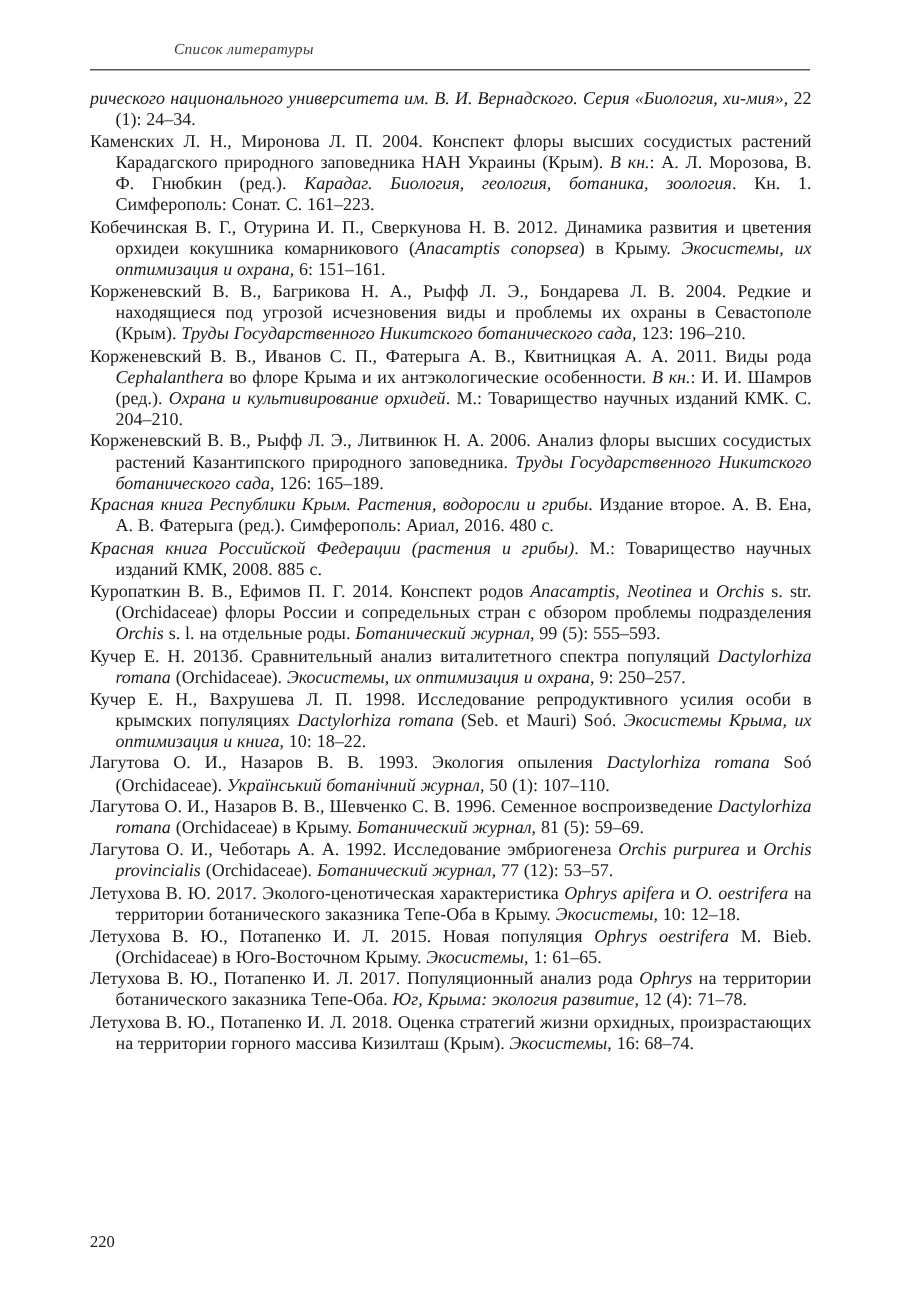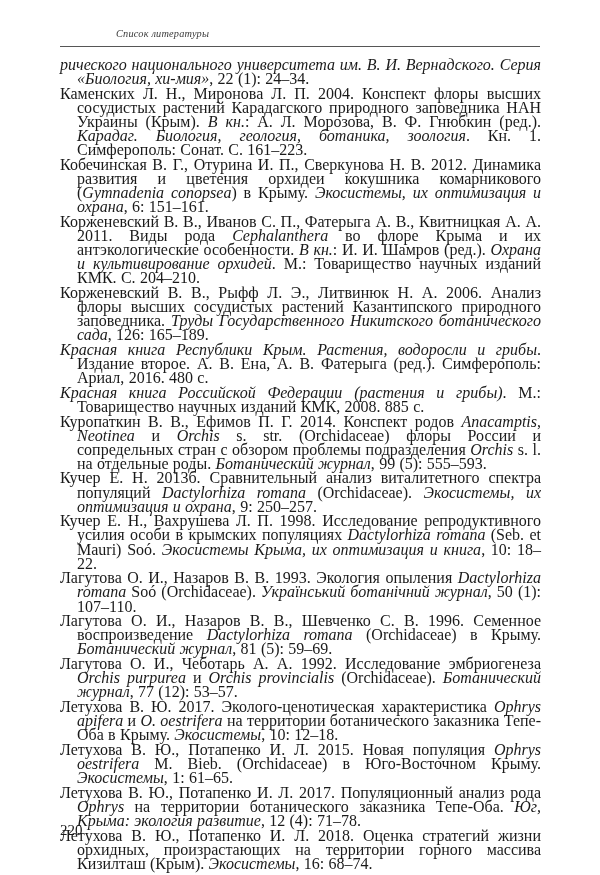--- a/index.html
+++ b/index.html
@@ -41,53 +41,54 @@
     height: 1px;
     background: #565656;
   }
   .refs {
     position: absolute;
     left: 60px;
     top: 58px;
     width: 481px;
   }
   .ref {
-    font-size: 16px;
+    font-size: 12px;
     line-height: 14.1px;
     text-align: justify;
     text-indent: -17px;
     padding-left: 17px;
     margin: 0 0 0.6px 0;
     hyphens: none;
     word-spacing: 0.02em;
   }
   .ref i, .ref em {
     font-style: italic;
   }
   .folio {
     position: absolute;
     left: 60px;
     top: 822px;
-    font-size: 15px;
+    font-size: 11px;
     color: #1a1a1a;
   }
 </style>
 </head>
 <body>
 
 <div class="page">
 
   <div class="running-head">Список литературы</div>
 
   <div class="head-rule"></div>
 
   <div class="refs">
       <p class="ref"><i>рического национального университета им. В. И. Вернадского. Серия «Биология, хи-мия»</i>, 22 (1): 24–34.</p>
       <p class="ref">Каменских Л. Н., Миронова Л. П. 2004. Конспект флоры высших сосудистых растений Карадагского природного заповедника НАН Украины (Крым). <i>В кн.</i>: А. Л. Морозова, В. Ф. Гнюбкин (ред.). <i>Карадаг. Биология, геология, ботаника, зоология</i>. Кн. 1. Симферополь: Сонат. С. 161–223.</p>
-      <p class="ref">Кобечинская В. Г., Отурина И. П., Сверкунова Н. В. 2012. Динамика развития и цветения орхидеи кокушника комарникового (<i>Gymnadenia conopsea</i>) в Крыму. <i>Экосистемы, их оптимизация и охрана</i>, 6: 151–161.</p>
+      <p class="ref">Кобечинская В. Г., Отурина И. П., Сверкунова Н. В. 2012. Динамика развития и цветения орхидеи кокушника комарникового (<i>Anacamptis conopsea</i>) в Крыму. <i>Экосистемы, их оптимизация и охрана</i>, 6: 151–161.</p>
+      <p class="ref">Корженевский В. В., Багрикова Н. А., Рыфф Л. Э., Бондарева Л. В. 2004. Редкие и находящиеся под угрозой исчезновения виды и проблемы их охраны в Севастополе (Крым). <i>Труды Государственного Никитского ботанического сада</i>, 123: 196–210.</p>
       <p class="ref">Корженевский В. В., Иванов С. П., Фатерыга А. В., Квитницкая А. А. 2011. Виды рода <i>Cephalanthera</i> во флоре Крыма и их антэкологические особенности. <i>В кн.</i>: И. И. Шамров (ред.). <i>Охрана и культивирование орхидей</i>. М.: Товарищество научных изданий КМК. С. 204–210.</p>
       <p class="ref">Корженевский В. В., Рыфф Л. Э., Литвинюк Н. А. 2006. Анализ флоры высших сосудистых растений Казантипского природного заповедника. <i>Труды Государственного Никитского ботанического сада</i>, 126: 165–189.</p>
       <p class="ref"><i>Красная книга Республики Крым. Растения, водоросли и грибы</i>. Издание второе. А. В. Ена, А. В. Фатерыга (ред.). Симферополь: Ариал, 2016. 480 с.</p>
       <p class="ref"><i>Красная книга Российской Федерации (растения и грибы)</i>. М.: Товарищество научных изданий КМК, 2008. 885 с.</p>
       <p class="ref">Куропаткин В. В., Ефимов П. Г. 2014. Конспект родов <i>Anacamptis</i>, <i>Neotinea</i> и <i>Orchis</i> s. str. (Orchidaceae) флоры России и сопредельных стран с обзором проблемы подразделения <i>Orchis</i> s. l. на отдельные роды. <i>Ботанический журнал</i>, 99 (5): 555–593.</p>
       <p class="ref">Кучер Е. Н. 2013б. Сравнительный анализ виталитетного спектра популяций <i>Dactylorhiza romana</i> (Orchidaceae). <i>Экосистемы, их оптимизация и охрана</i>, 9: 250–257.</p>
       <p class="ref">Кучер Е. Н., Вахрушева Л. П. 1998. Исследование репродуктивного усилия особи в крымских популяциях <i>Dactylorhiza romana</i> (Seb. et Mauri) Soó. <i>Экосистемы Крыма, их оптимизация и книга</i>, 10: 18–22.</p>
       <p class="ref">Лагутова О. И., Назаров В. В. 1993. Экология опыления <i>Dactylorhiza romana</i> Soó (Orchidaceae). <i>Український ботанічний журнал</i>, 50 (1): 107–110.</p>
       <p class="ref">Лагутова О. И., Назаров В. В., Шевченко С. В. 1996. Семенное воспроизведение <i>Dactylorhiza romana</i> (Orchidaceae) в Крыму. <i>Ботанический журнал</i>, 81 (5): 59–69.</p>
       <p class="ref">Лагутова О. И., Чеботарь А. А. 1992. Исследование эмбриогенеза <i>Orchis purpurea</i> и <i>Orchis provincialis</i> (Orchidaceae). <i>Ботанический журнал</i>, 77 (12): 53–57.</p>

